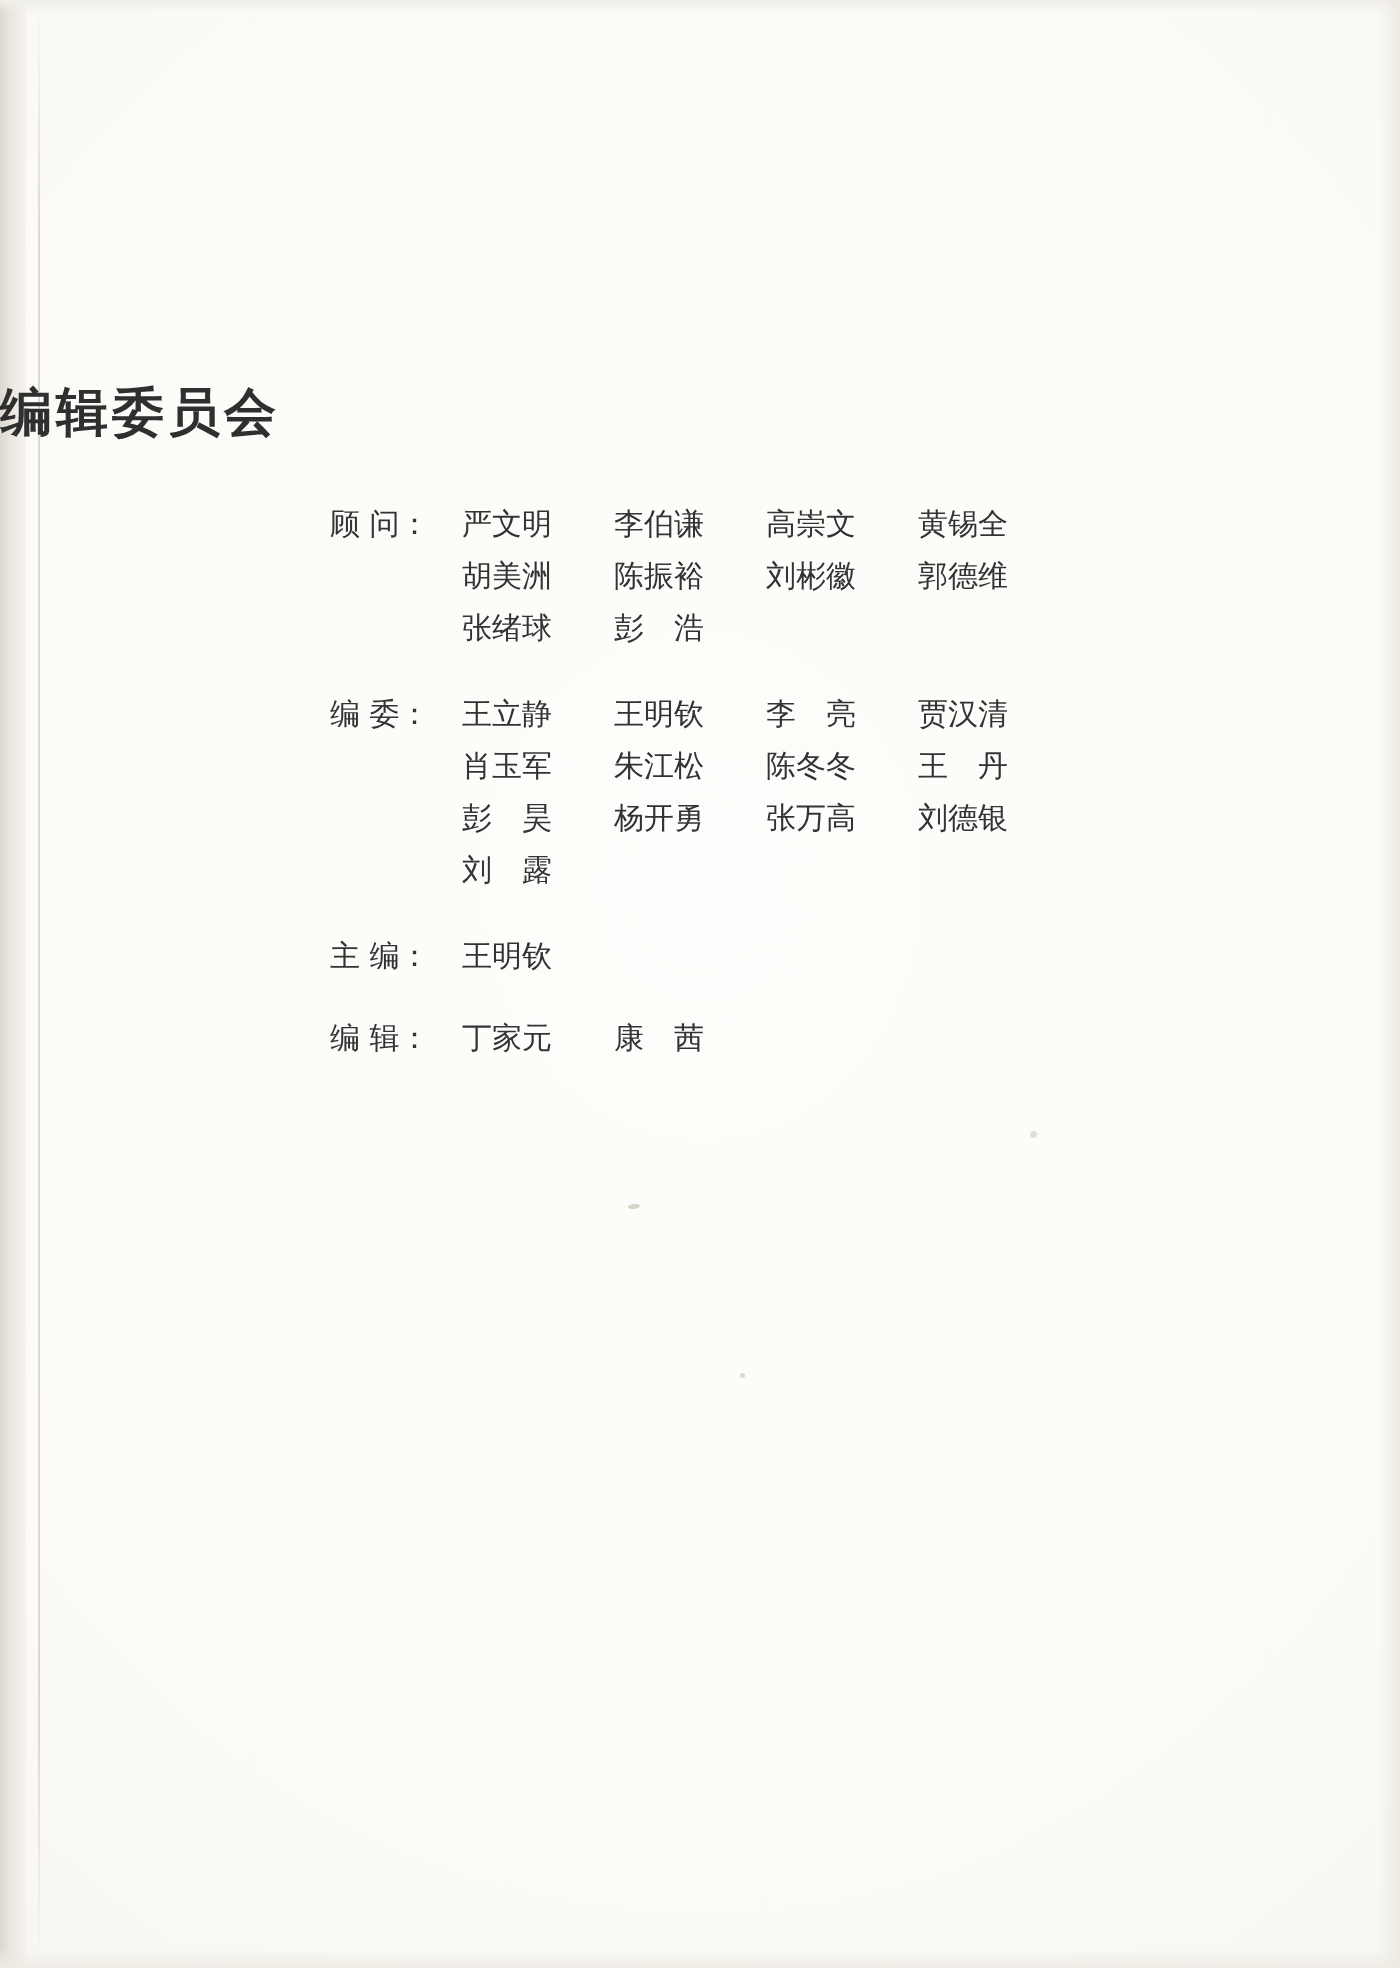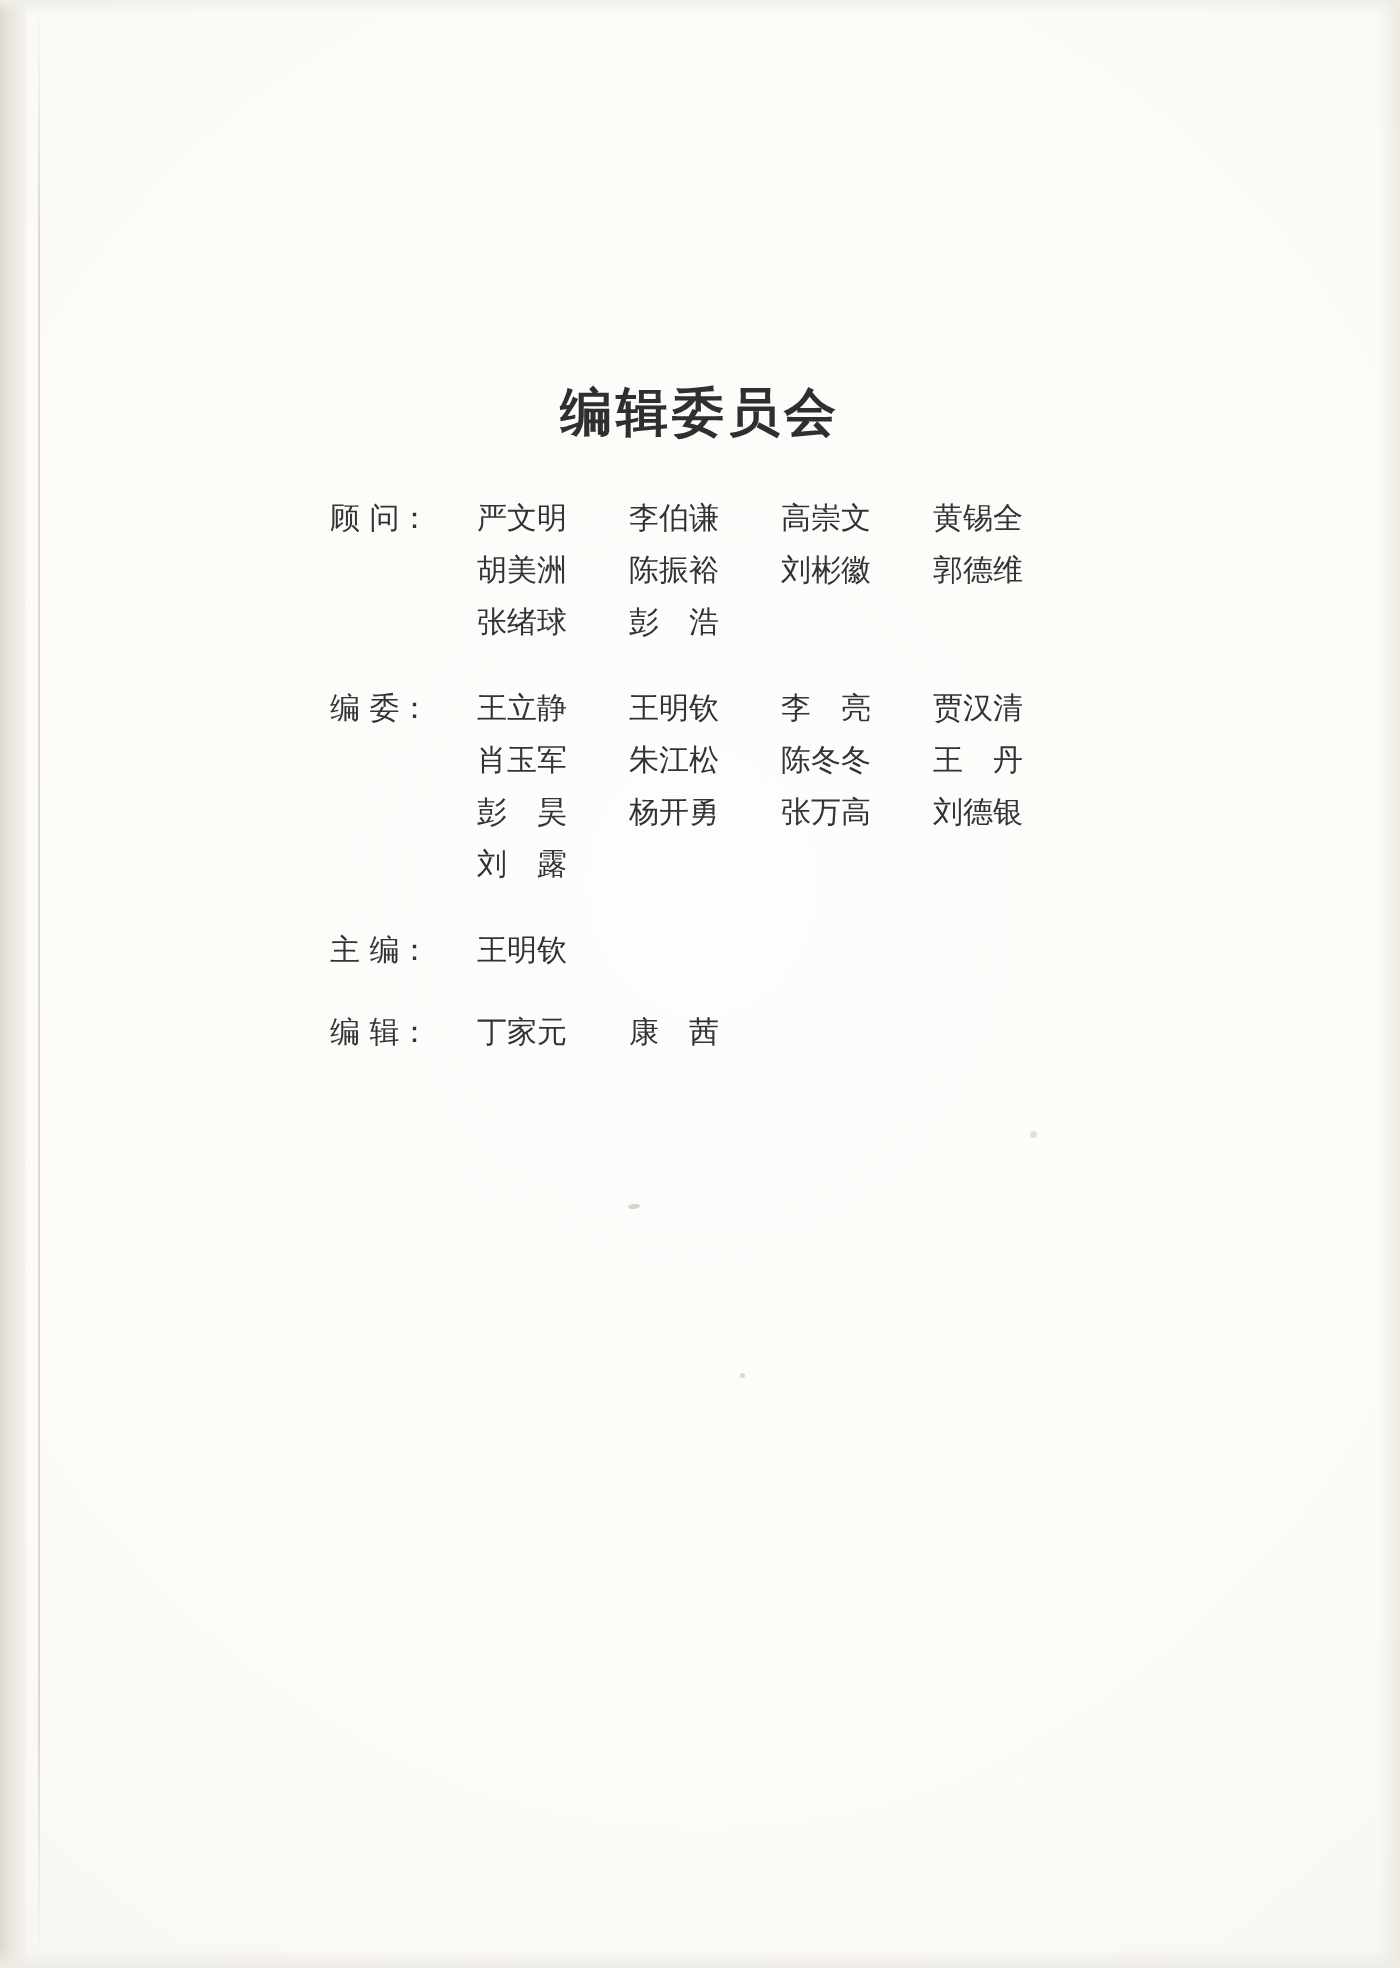--- a/index.html
+++ b/index.html
@@ -59,21 +59,21 @@
     left: 0; top: 0;
     width: 1400px;
     height: 1968px;
   }
 
   .doc-title {
     position: absolute;
     left: 0;
     top: 378px;
     width: 1400px;
-    text-align: center;
+    text-align: left;
     font-size: 52px;
     font-weight: bold;
     letter-spacing: 4px;
     color: #2f2f2f;
     font-family: "DejaVu Serif", "Liberation Serif", serif;
   }
 
   .sections {
     position: absolute;
     left: 330px;
@@ -83,23 +83,22 @@
 
   .section {
     margin-bottom: 34px;
   }
   .section.tight {
     margin-bottom: 30px;
   }
 
   .row {
     display: flex;
-    align-items: flex-start;
+    align-items: center;
     height: 52px;
-    gap: 15px;
   }
 
   .label {
     width: 132px;
     flex: 0 0 132px;
     font-size: 30px;
     color: #333333;
     letter-spacing: 0px;
     white-space: nowrap;
     font-family: "DejaVu Serif", "Liberation Serif", serif;

